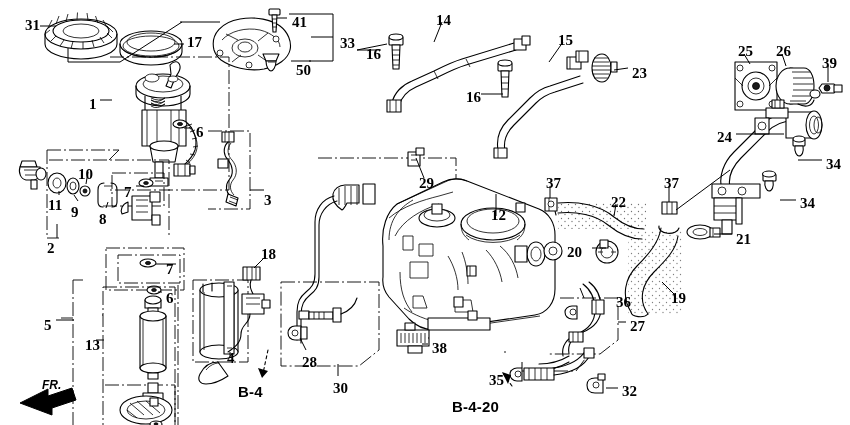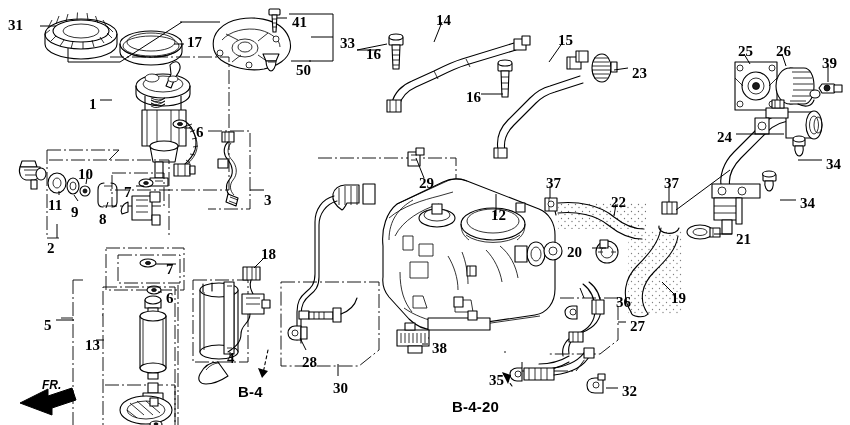--- a/index.html
+++ b/index.html
@@ -570,21 +570,21 @@
     <path d="M522 362 l0 6"></path>
     <path d="M618 388 h-12"></path>
   </g>
 
   <g>
     <path d="M20 403 l28 -14 l0 7 l24 -8 l4 12 l-24 8 l0 7 z" fill="#000" stroke="#000" stroke-width="1"></path>
   </g>
 </svg>
 
 <div id="callout-layer">
-      <div class="lbl" style="left: 8px; top: 18px;">31</div>
+      <div class="lbl" style="left: 25px; top: 18px;">31</div>
       <div class="lbl" style="left: 187px; top: 35px;">17</div>
       <div class="lbl" style="left: 292px; top: 15px;">41</div>
       <div class="lbl" style="left: 340px; top: 36px;">33</div>
       <div class="lbl" style="left: 296px; top: 63px;">50</div>
       <div class="lbl" style="left: 366px; top: 47px;">16</div>
       <div class="lbl" style="left: 436px; top: 13px;">14</div>
       <div class="lbl" style="left: 558px; top: 33px;">15</div>
       <div class="lbl" style="left: 632px; top: 66px;">23</div>
       <div class="lbl" style="left: 466px; top: 90px;">16</div>
       <div class="lbl" style="left: 738px; top: 44px;">25</div>

